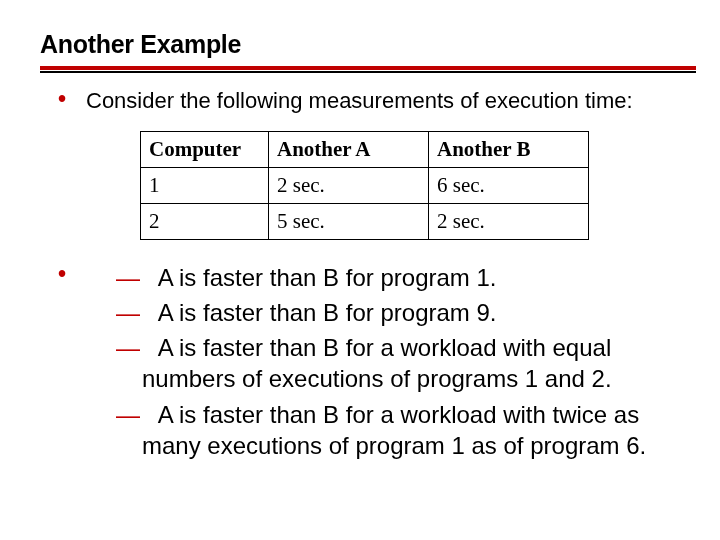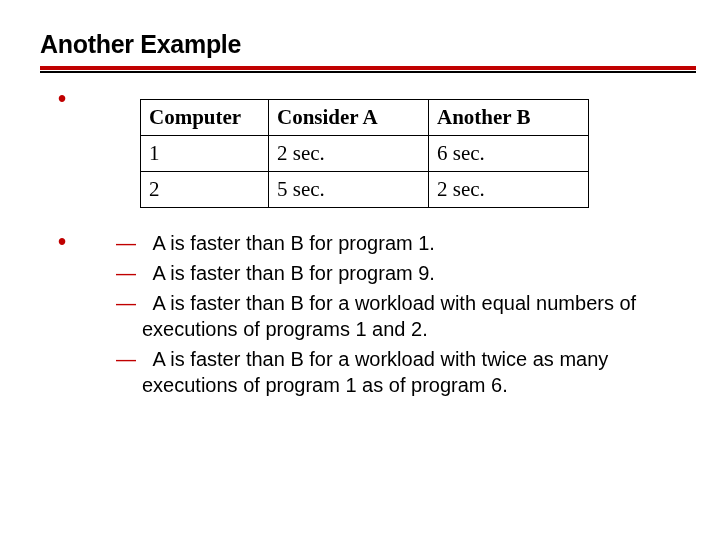--- a/index.html
+++ b/index.html
@@ -64,47 +64,48 @@
   .col0 { width: 128px; }
   .col1 { width: 160px; }
   .col2 { width: 160px; }
   .sub-list {
     list-style: none;
     padding-left: 26px;
     margin-top: 4px;
   }
   .sub-list > li {
     position: relative;
-    font-size: 20px;
+    font-size: 24px;
     line-height: 1.3;
     padding-left: 0;
     text-indent: -30px;
     margin-left: 30px;
     margin-bottom: 1px;
   }
   .sub-list > li .dash {
     color: #c00000;
     font-weight: 400;
     padding-right: 3px;
   }
 </style>
 </head>
 <body>
 
 <div class="title">Another Example</div>
 <div class="title-underline"></div>
 
 <ul class="bullet-list">
   <li>
+    <span>Consider the following measurements of execution time:</span>
     <div class="table-wrap">
       <table>
         <tbody>
             <tr>
           <th class="col0">Computer</th>
-          <th class="col1">Consider A</th>
+          <th class="col1">Another A</th>
           <th class="col2">Another B</th>
         </tr>
         <tr>
           <td>1</td>
           <td>2 sec.</td>
           <td>6 sec.</td>
         </tr>
         <tr>
           <td>2</td>
           <td>5 sec.</td>

